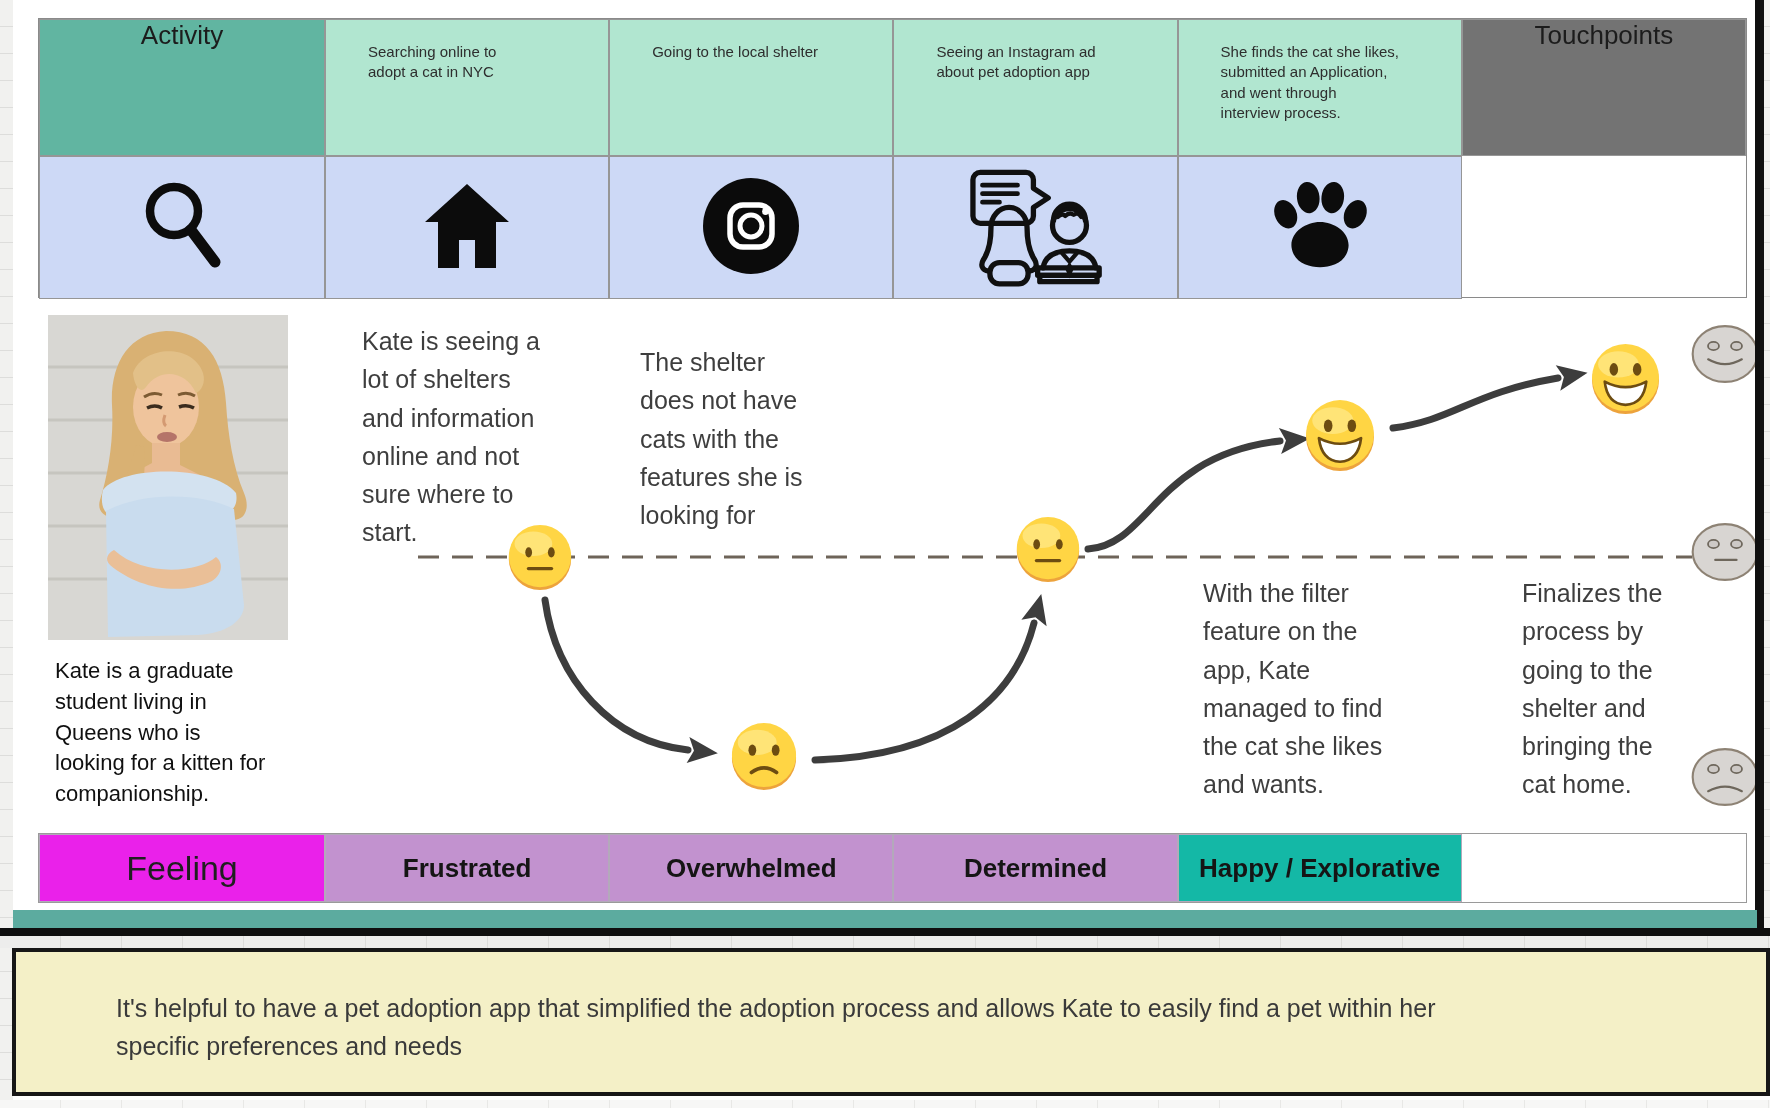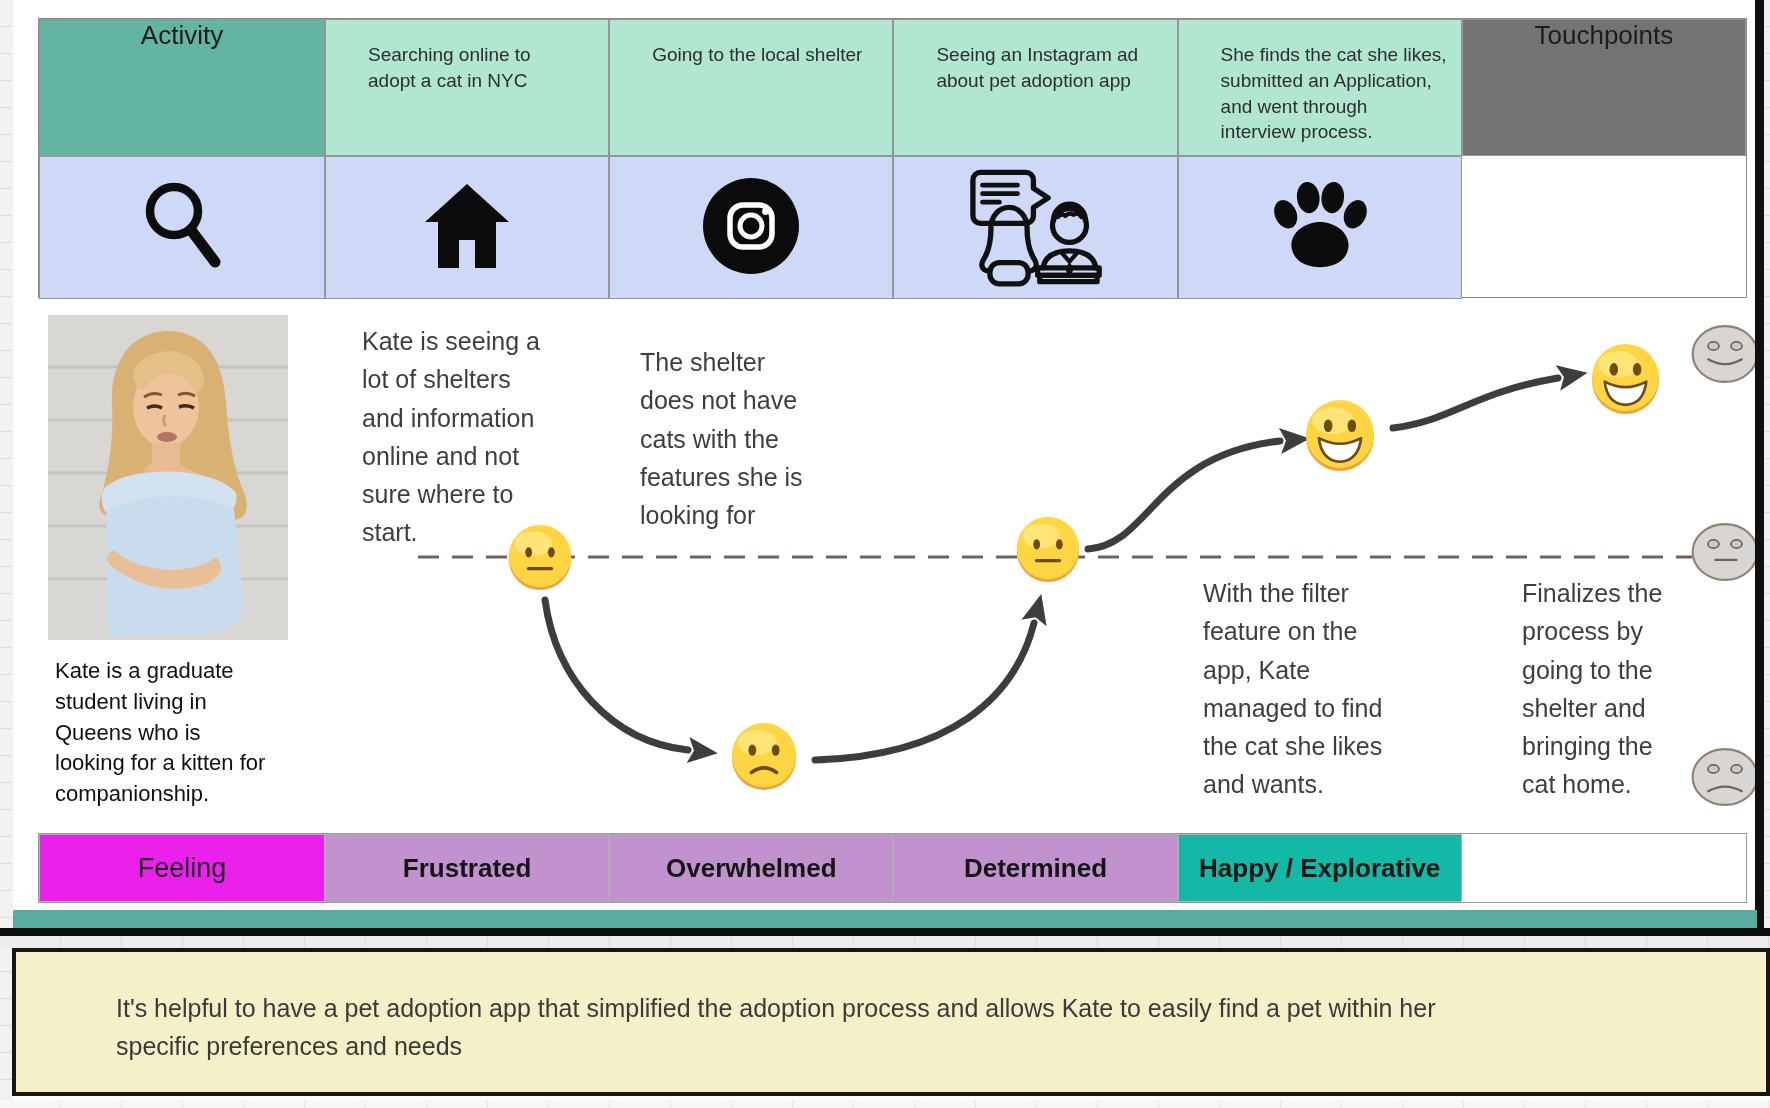--- a/index.html
+++ b/index.html
@@ -15,41 +15,41 @@
     background:repeating-linear-gradient(to right,#ededec 0 60px,#dcdcda 60px 61px);}
   .grid-strip-bottom{position:absolute;left:0;top:1100px;width:1770px;height:8px;
     background:repeating-linear-gradient(to right,#f7f7f6 0 60px,#e8e8e6 60px 61px);}
 
   
   .top-grid{position:absolute;left:38px;top:18px;width:1709px;height:280px;
     display:grid;grid-template-columns:286px repeat(5,1fr);grid-template-rows:137px 143px;
     border:1px solid #8a8a8a;box-sizing:border-box;}
   .cell{border:1px solid #969696;box-sizing:border-box;}
   .hcell{display:flex;justify-content:center;font-size:26px;color:#1c1c1c;}
-  .acell{padding:22px 12px 0 42px;font-size:19px;line-height:1.36;color:#2e2e2e;}
+  .acell{padding:22px 12px 0 42px;font-size:15px;line-height:1.36;color:#2e2e2e;}
   .icell{display:flex;align-items:center;justify-content:center;}
   .preline{white-space:pre-line;}
 
   
   .jnote{position:absolute;font-size:25px;line-height:1.53;color:#3e3e3e;}
   .persona-text{position:absolute;left:55px;top:656px;width:270px;font-size:22px;line-height:1.4;color:#101010;}
 
   .emoji{position:absolute;}
   .emoji svg{display:block;width:100%;height:100%;}
   .scale-face{position:absolute;width:72px;height:62px;}
   .scale-face svg{display:block;width:100%;height:100%;}
 
   .overlay{position:absolute;left:0;top:298px;width:1770px;height:612px;pointer-events:none;}
 
   
   .feel-grid{position:absolute;left:38px;top:833px;width:1709px;height:70px;
     display:grid;grid-template-columns:286px repeat(5,1fr);
     border:1px solid #9a9a9a;box-sizing:border-box;}
   .fcell{border:1px solid #b3a9ba;box-sizing:border-box;display:flex;align-items:center;justify-content:center;}
-  .fcell-label{font-size:27px;color:#1f1f1f;align-items:center;}
+  .fcell-label{font-size:34px;color:#1f1f1f;align-items:center;}
   .fcell-val{font-size:26px;font-weight:bold;color:#151515;}
 
   .teal-bar{position:absolute;left:13px;top:910px;width:1744px;height:18px;}
   .black-hline{position:absolute;left:0;top:928px;width:1770px;height:8px;background:#0f0f0f;}
   .black-vline{position:absolute;left:1755px;top:0;width:9px;height:936px;background:#0f0f0f;}
 
   .note-box{position:absolute;left:12px;top:948px;width:1758px;height:148px;
     border:4px solid #171717;box-sizing:border-box;padding-left:48px;}
   .note-text{position:absolute;left:100px;top:38px;width:1560px;font-size:25px;line-height:1.5;color:#3a3a3a;}
 

